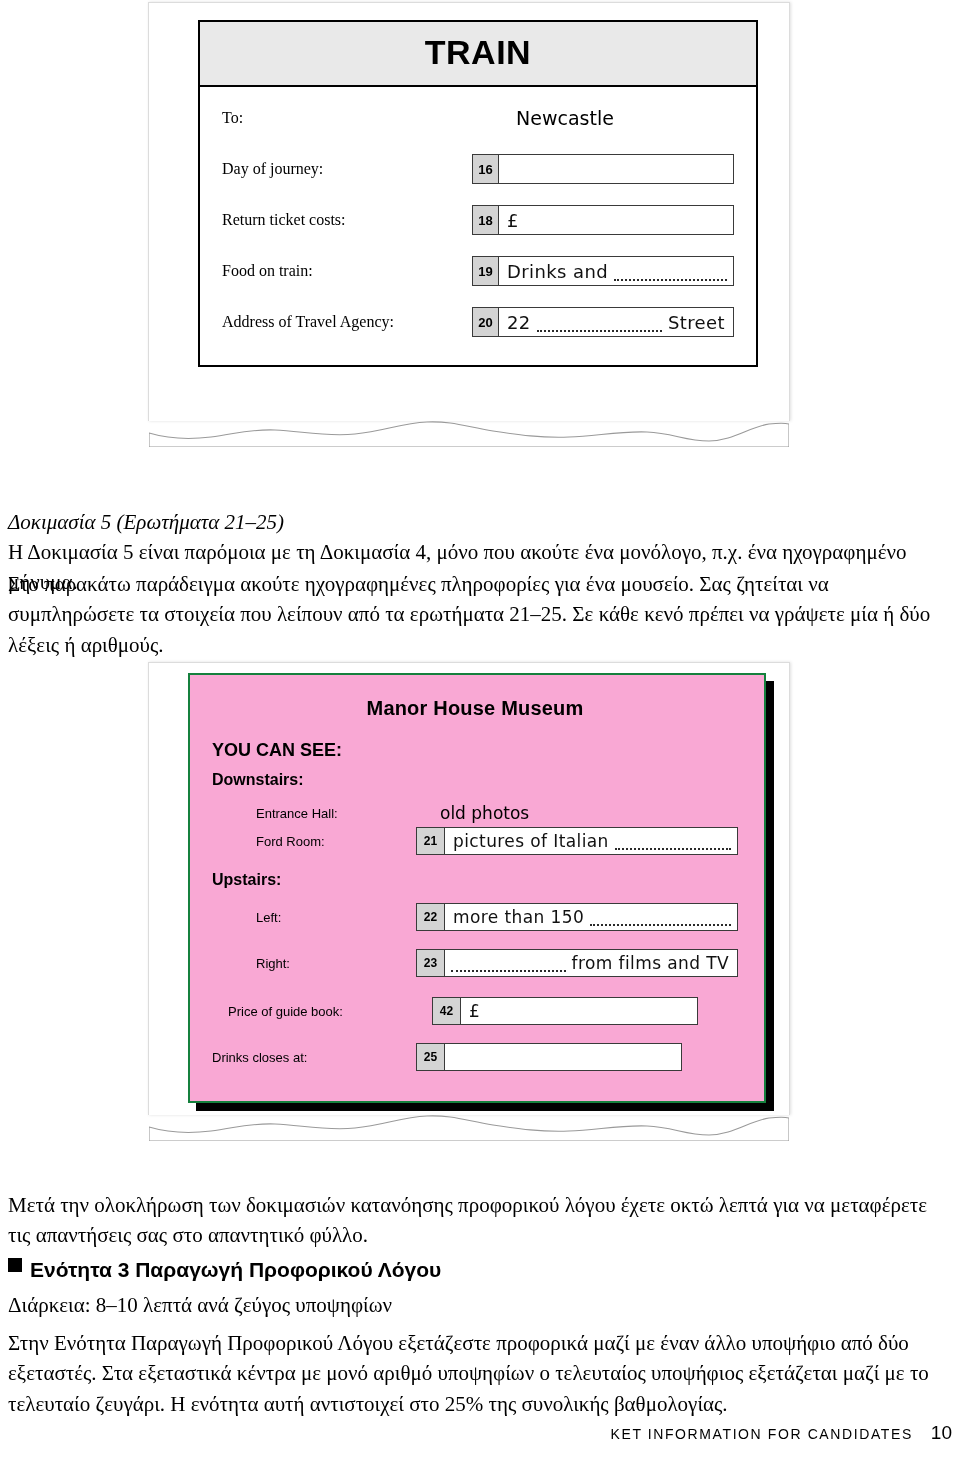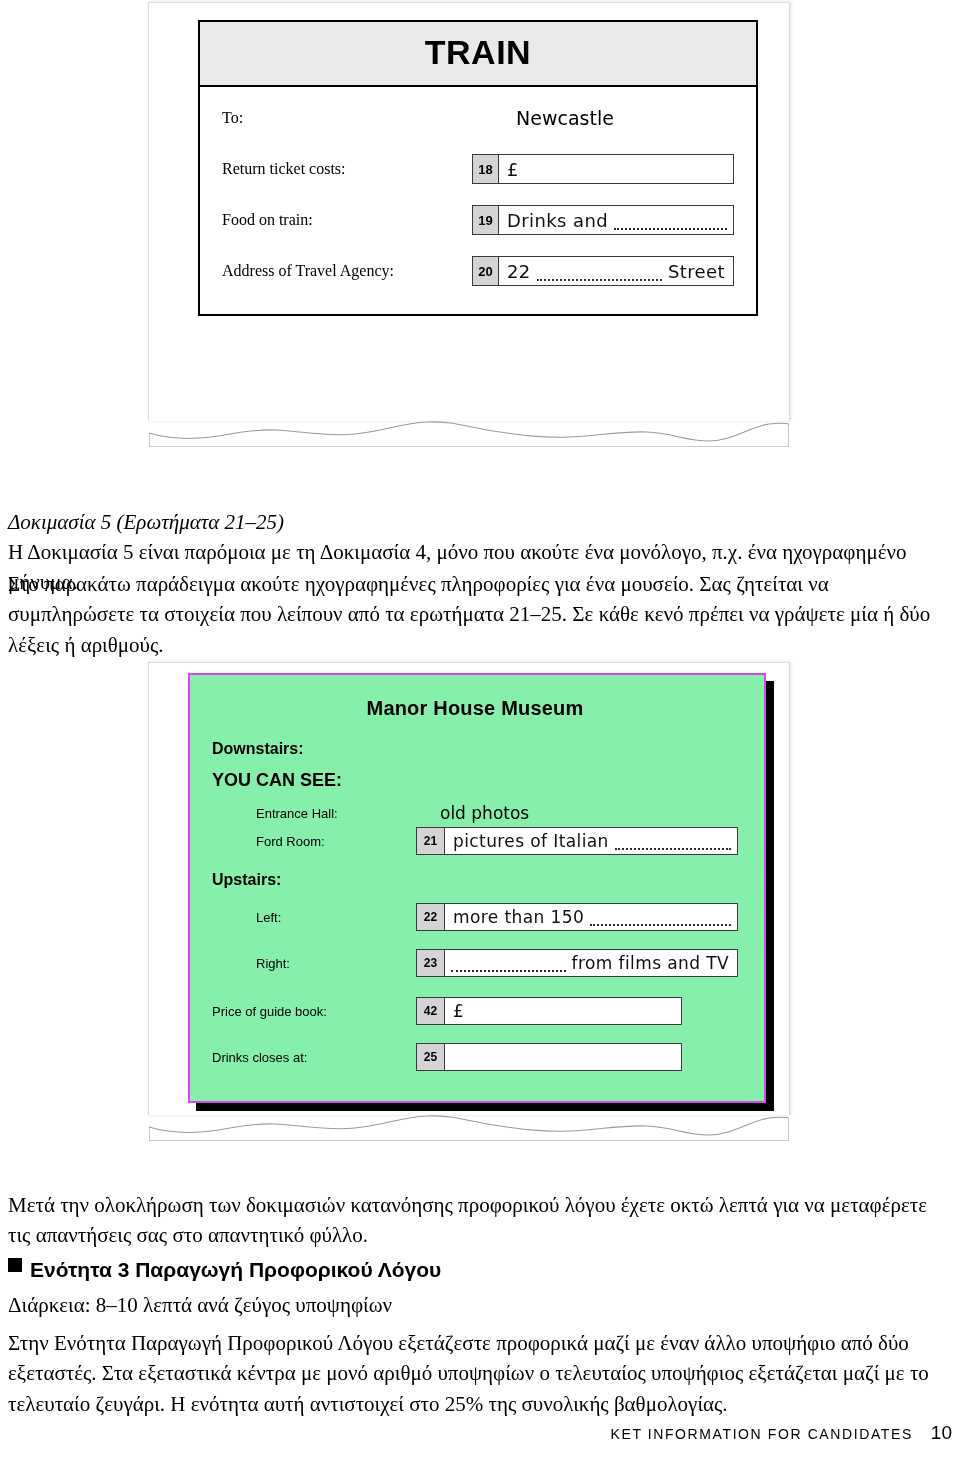--- a/index.html
+++ b/index.html
@@ -134,22 +134,22 @@
     color: #000;
   }
   .gk-italic { font-style: italic; }
 
   
   #museum-card {
     position: absolute;
     left: 188px;
     top: 673px;
     width: 578px;
-    border: 2px solid #d946ef;
-    background: #86efac;
+    border: 2px solid #15803d;
+    background: #f9a8d4;
     box-sizing: border-box;
     box-shadow: 8px 8px 0 0 #000000;
   }
   #museum-body {
     padding: 22px 26px 30px 22px;
   }
   #museum-title {
     text-align: center;
     font-family: "Liberation Sans", sans-serif;
     font-weight: bold;
@@ -263,20 +263,27 @@
 
   <div id="train-header">TRAIN</div>
 
   <div id="train-body">
 
     <div class="form-row">
       <div class="row-label">To:</div>
       <div class="plain-answer">Newcastle</div>
     </div>
 
+    <div class="form-row">
+      <div class="row-label">Day of journey:</div>
+      <div class="num-chip">16</div>
+      <div class="answer-box" style="width:262px;">
+        <span class="hand pad-l"></span>
+      </div>
+    </div>
 
 
     <div class="form-row">
       <div class="row-label">Return ticket costs:</div>
       <div class="num-chip">18</div>
       <div class="answer-box" style="width:262px;">
         <span class="hand pad-l">£</span>
       </div>
     </div>
 
@@ -317,23 +324,23 @@
                C630,6 636,6 640,7 L640,30 L0,30 Z" fill="#ffffff" stroke="#9a9a9a" stroke-width="1.1"></path>
     </svg>
   </div>
 </div>
 
 <div id="museum-card">
   <div id="museum-body">
 
     <div id="museum-title">Manor House Museum</div>
 
+    <div class="m-head big">YOU CAN SEE:</div>
+
     <div class="m-head" style="margin-bottom:12px;">Downstairs:</div>
-
-    <div class="m-head big">YOU CAN SEE:</div>
 
     <div class="m-row" style="min-height:24px; margin-bottom:2px;">
       <div class="m-label indent">Entrance Hall:</div>
       <div class="m-plain">old photos</div>
     </div>
 
     <div class="m-row">
       <div class="m-label indent">Ford Room:</div>
       <div class="m-chip">21</div>
       <div class="m-box" style="width:310px;">
@@ -355,21 +362,21 @@
 
     <div class="m-row" style="margin-bottom:20px;">
       <div class="m-label indent">Right:</div>
       <div class="m-chip">23</div>
       <div class="m-box" style="width:345px;">
         <span class="blank-dots"></span>
         <span class="hand hand-sm pad-r">from films and TV</span>
       </div>
     </div>
 
-    <div class="m-row" style="margin-bottom:18px;">
+    <div class="m-row" style="margin-bottom:18px;margin-left:16px;">
       <div class="m-label noindent">Price of guide book:</div>
       <div class="m-chip">42</div>
       <div class="m-box" style="width:238px;">
         <span class="hand hand-sm pad-l">£</span>
       </div>
     </div>
 
     <div class="m-row" style="margin-bottom:0;">
       <div class="m-label noindent">Drinks closes at:</div>
       <div class="m-chip">25</div>

